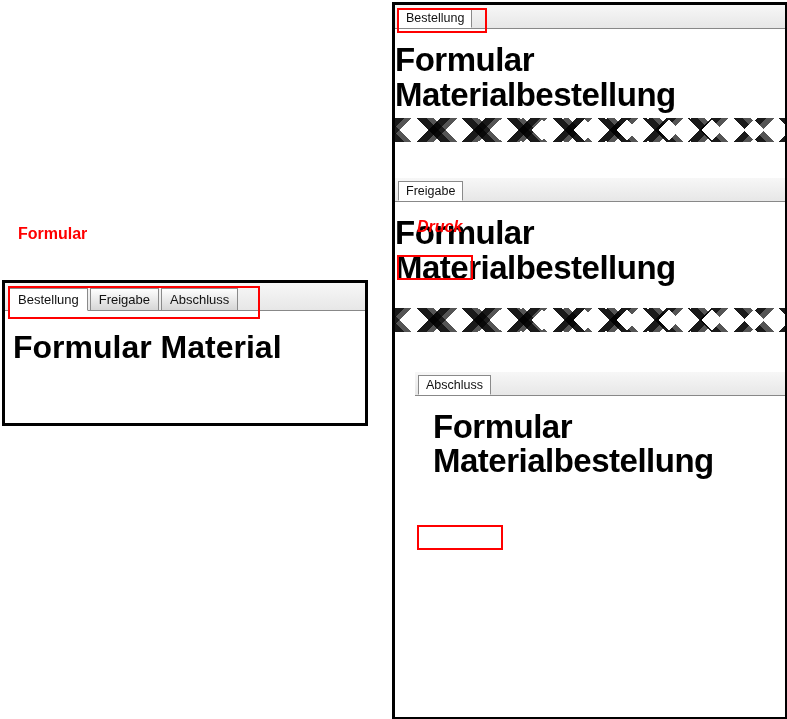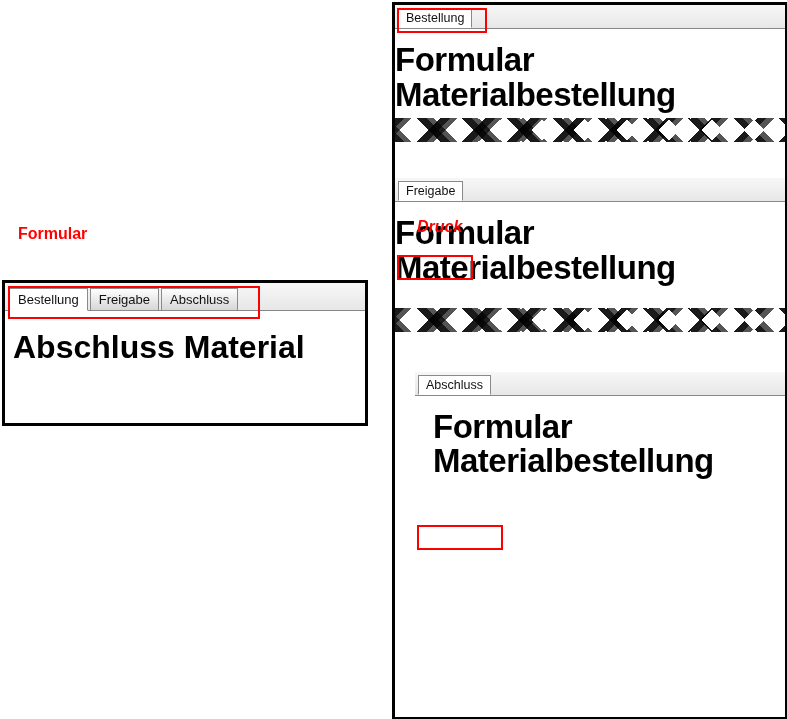--- a/index.html
+++ b/index.html
@@ -75,21 +75,21 @@
 
   <div class="red-label" style="left:18px; top:225px;">Formular</div>
 
   <div class="left-panel">
     <div class="tabbar">
       <div class="tab active">Bestellung</div>
       <div class="tab">Freigabe</div>
       <div class="tab">Abschluss</div>
     </div>
     <div class="left-body">
-      <div class="left-big">Abschluss Material</div>
+      <div class="left-big">Formular Material</div>
     </div>
     <div class="tabbar-highlight" style="left:3px; top:3px; width:248px; height:29px;"></div>
   </div>
 
   <div class="right-panel">
 
     <div class="sec-tabbar">
       <div class="sec-tab">Bestellung</div>
     </div>
     <div class="section sec-body">

